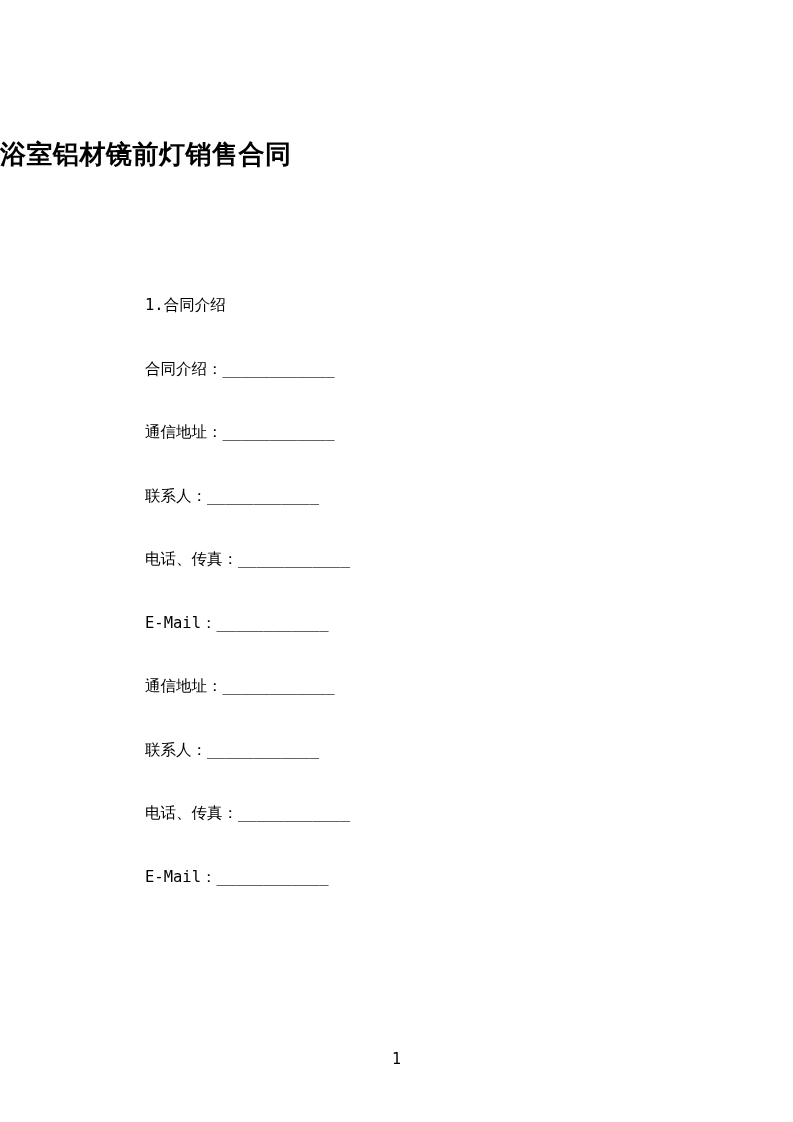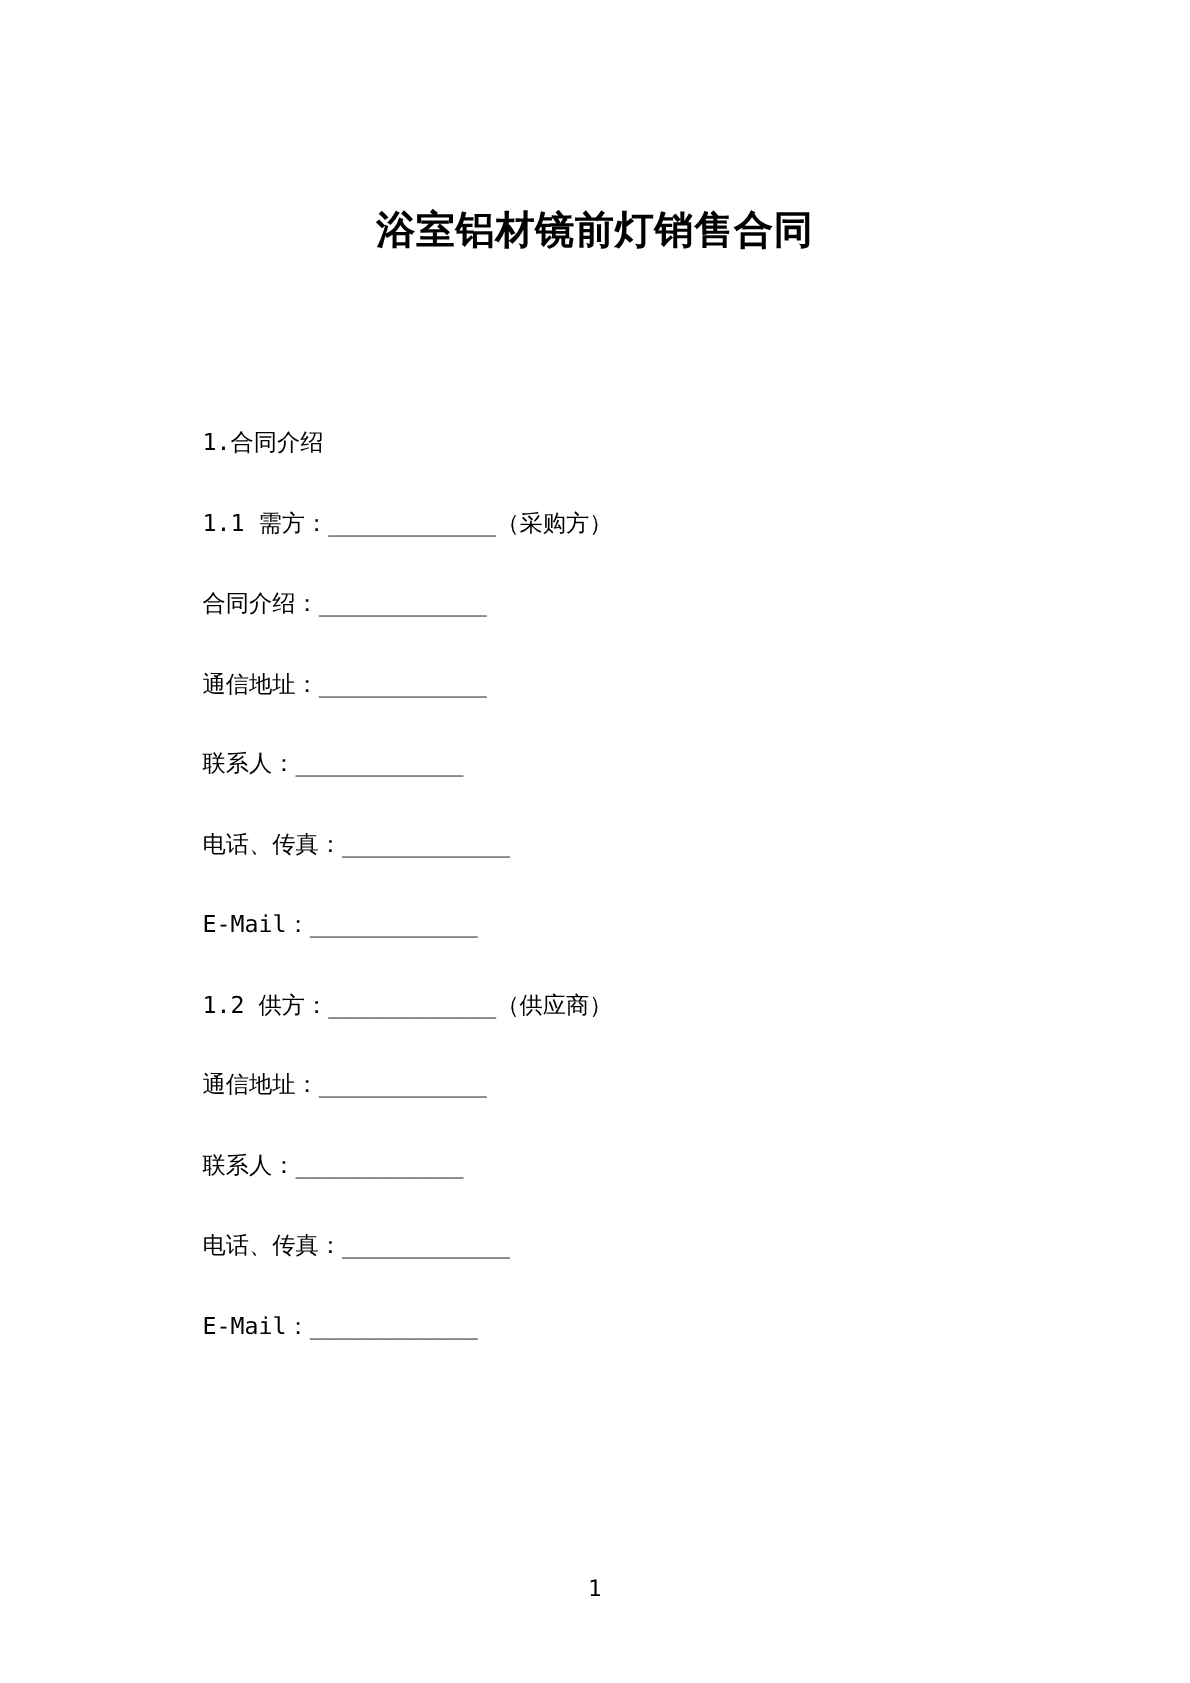--- a/index.html
+++ b/index.html
@@ -15,34 +15,34 @@
     color: #000000;
     font-family: "DejaVu Sans Mono", "DejaVu Sans", sans-serif;
     overflow: hidden;
   }
   .doc-title {
     position: absolute;
     top: 138px;
     left: 0;
     width: 100%;
     margin: 0;
-    text-align: center;
+    text-align: left;
     font-size: 26px;
     line-height: 32px;
     font-weight: bold;
     letter-spacing: 0.5px;
   }
   .body-text {
     position: absolute;
     top: 269px;
     left: 135px;
     right: 70px;
   }
   .body-text p {
-    margin: 0;
+    margin: 10px;
     height: 53.5px;
     line-height: 53.5px;
     font-size: 15.5px;
     white-space: pre;
     overflow: visible;
   }
   .page-number {
     position: absolute;
     top: 1049px;
     left: 0;
@@ -54,27 +54,25 @@
 </style>
 </head>
 <body>
 
 <div class="page">
 
   <h1 class="doc-title">浴室铝材镜前灯销售合同</h1>
 
   <div class="body-text">
     <p>1.合同介绍</p>
-    <p>1.1 需方：____________（采购方）</p>
     <p>合同介绍：____________</p>
     <p>通信地址：____________</p>
     <p>联系人：____________</p>
     <p>电话、传真：____________</p>
     <p>E-Mail：____________</p>
-    <p>1.2 供方：____________（供应商）</p>
     <p>通信地址：____________</p>
     <p>联系人：____________</p>
     <p>电话、传真：____________</p>
     <p>E-Mail：____________</p>
   </div>
 
   <div class="page-number">1</div>
 
 </div>
 

